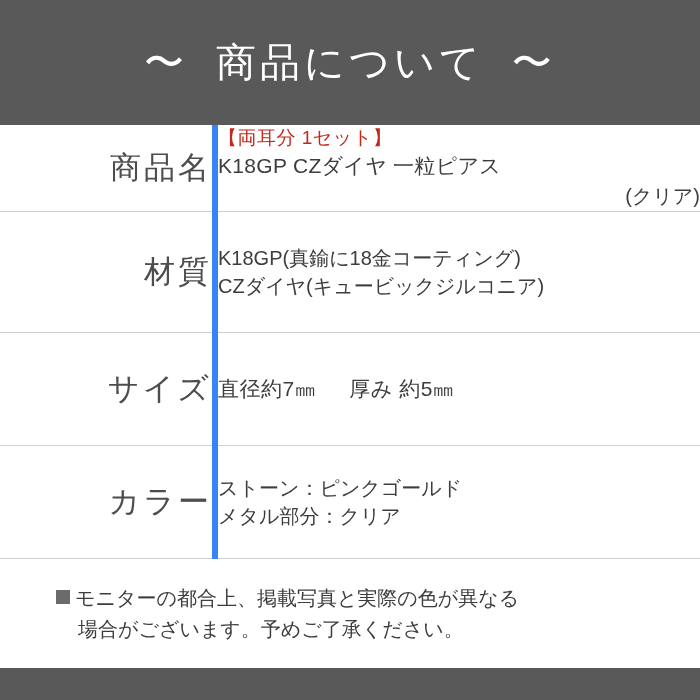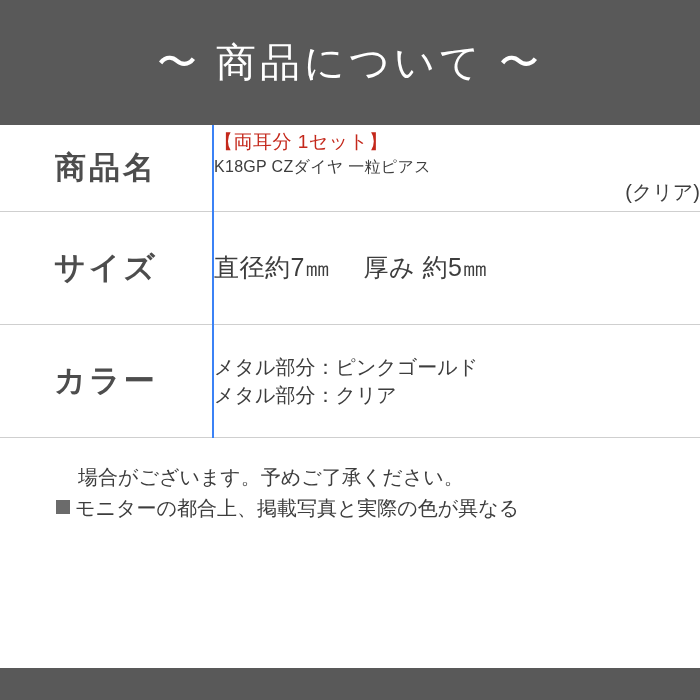--- a/index.html
+++ b/index.html
@@ -30,43 +30,43 @@
     display: flex;
     align-items: center;
     justify-content: center;
     flex: 0 0 auto;
   }
   .header-title {
     font-size: 40px;
     font-weight: normal;
     letter-spacing: 4px;
     white-space: nowrap;
+    font-family: Liberation Mono, monospace;
   }
   
   .spec-table {
     border-collapse: collapse;
     width: 700px;
     table-layout: fixed;
     flex: 0 0 auto;
   }
   .spec-table tr {
     border-bottom: 1px solid #cfcfcf;
   }
   .spec-table td {
     padding: 0;
     vertical-align: middle;
   }
   .label-cell {
     width: 212px;
-    border-right: 2px solid #3b82f6;
-    text-align: center;
+    border-right: 6px solid #3b82f6;
+    text-align: right;
     font-size: 31px;
     letter-spacing: 3px;
     color: #4d4d4d;
-    font-weight: bold;
   }
   .value-cell {
     padding: 14px 18px 14px 24px;
     font-size: 20px;
     line-height: 1.42;
     color: #3d3d3d;
   }
   .row-name td { height: 86px; border-radius: 25px; }
   .row-material td { height: 120px; }
   .row-size td { height: 112px; }
@@ -74,36 +74,36 @@
 
   .set-badge {
     color: #c4281b;
     font-size: 19px;
     display: block;
     line-height: 1.3;
     letter-spacing: 0.5px;
   }
   .prod-main {
     display: block;
-    font-size: 16px;
+    font-size: 21px;
     line-height: 1.45;
     letter-spacing: 0.3px;
   }
   .prod-sub {
     display: block;
     text-align: right;
     font-size: 20px;
     line-height: 1.4;
   }
   .value-line {
     display: block;
     white-space: nowrap;
   }
   .size-line {
-    font-size: 25px;
+    font-size: 21px;
     letter-spacing: 0.5px;
   }
   .gap-wide { display: inline-block; width: 22px; }
 
   
   .note {
     flex: 1 1 auto;
     padding: 24px 40px 0 56px;
     box-sizing: border-box;
     font-size: 20px;
@@ -148,37 +148,44 @@
   <table class="spec-table">
     <tbody>
       <tr class="row-name">
         <td class="label-cell">商品名</td>
         <td class="value-cell">
           <span class="set-badge">【両耳分 1セット】</span>
           <span class="prod-main">K18GP CZダイヤ 一粒ピアス</span>
           <span class="prod-sub">(クリア)</span>
         </td>
       </tr>
+      <tr class="row-material">
+        <td class="label-cell">材質</td>
+        <td class="value-cell">
+          <span class="value-line">K18GP(真鍮に18金コーティング)</span>
+          <span class="value-line">CZダイヤ(キュービックジルコニア)</span>
+        </td>
+      </tr>
       <tr class="row-size">
         <td class="label-cell">サイズ</td>
         <td class="value-cell">
           <span class="size-line">直径約7㎜</span>
           <span class="gap-wide"></span>
           <span class="size-line">厚み 約5㎜</span>
         </td>
       </tr>
       <tr class="row-color">
         <td class="label-cell">カラー</td>
         <td class="value-cell">
-          <span class="value-line">メタル部分：ピンクゴールド</span>
+          <span class="value-line">ストーン：ピンクゴールド</span>
           <span class="value-line">メタル部分：クリア</span>
         </td>
       </tr>
     </tbody>
   </table>
 
   <div class="note">
+    <span class="note-line"><span class="note-mark"></span><span>モニターの都合上、掲載写真と実際の色が異なる</span></span>
     <span class="note-line indent">場合がございます。予めご了承ください。</span>
-    <span class="note-line"><span class="note-mark"></span><span>モニターの都合上、掲載写真と実際の色が異なる</span></span>
   </div>
 
   <div class="footer"></div>
 </div>
 
 </body></html>

